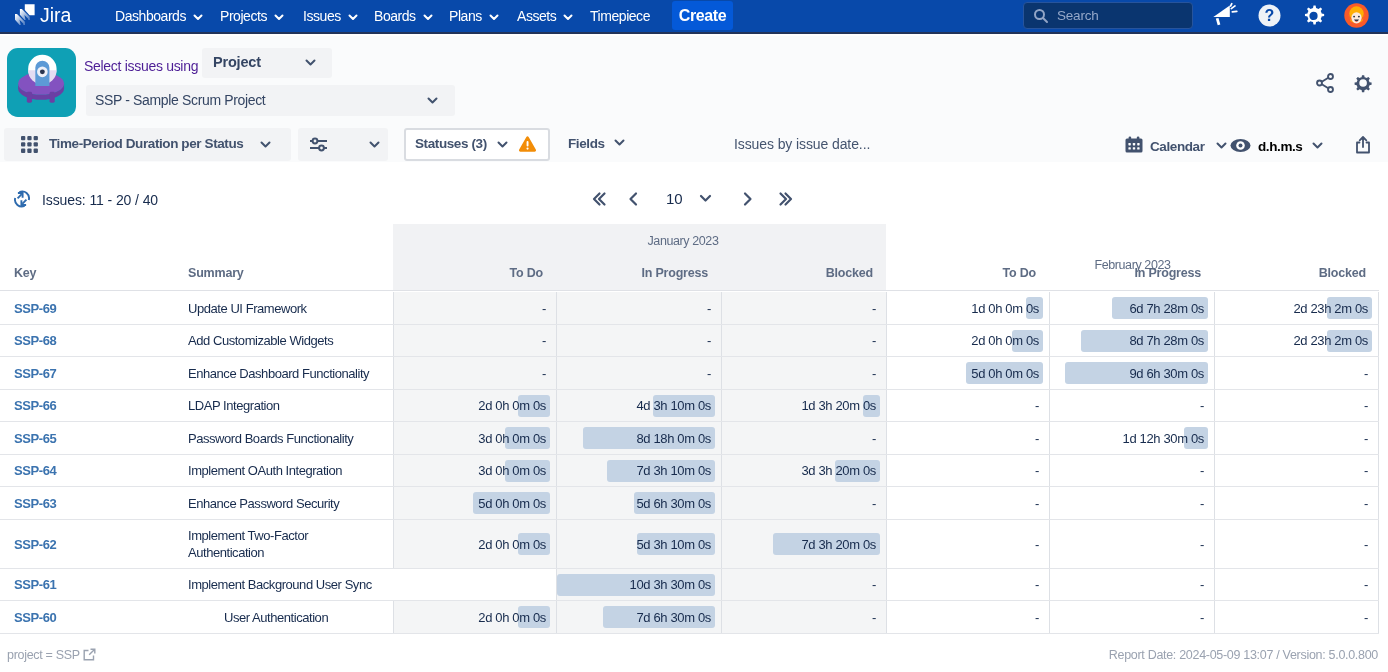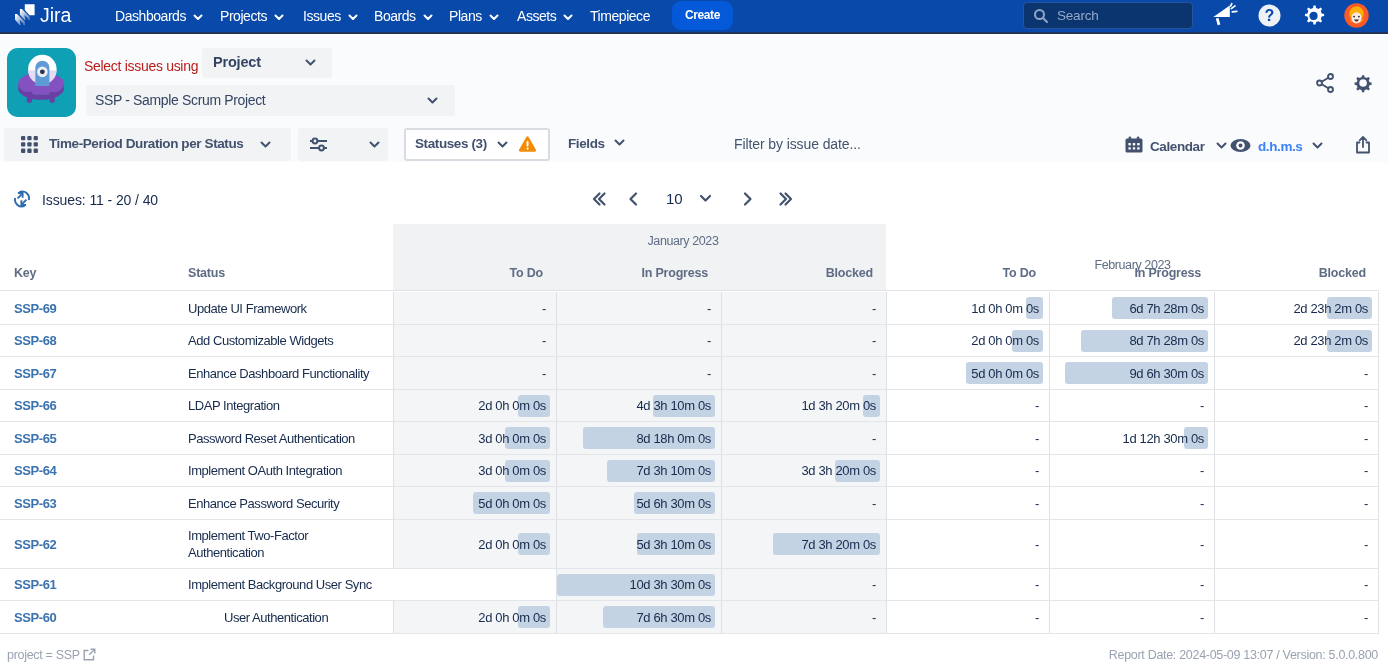--- a/index.html
+++ b/index.html
@@ -4,46 +4,46 @@
 <style>
 * { margin:0; padding:0; box-sizing:border-box; }
 html,body { width:1388px; height:672px; overflow:hidden; font-family:"Liberation Sans", sans-serif; background:#fff; }
 #page { position:relative; width:1388px; height:672px; background:#fff; }
 
 #nav { position:absolute; left:0; top:0; width:1388px; height:34px; background:#0849aa; border-bottom:2px solid #22345a; }
 .navitem { position:absolute; top:0; height:32px; line-height:32px; color:#fff; font-size:14px; font-weight:400; letter-spacing:-0.45px; white-space:nowrap; }
 .navitem svg { vertical-align:middle; margin-left:7px; }
 #logo { position:absolute; left:15px; top:3px; }
 #logotext { position:absolute; left:40px; top:4px; color:#fff; font-size:19.5px; font-weight:400; }
-#createbtn { position:absolute; left:672px; top:1px; width:61px; height:29px; background:#0459d8; border-radius:9px; color:#fff; font-size:12px; font-weight:700; letter-spacing:-0.4px; text-align:center; line-height:29px; }
+#createbtn { position:absolute; left:672px; top:1px; width:61px; height:29px; background:#0459d8; border-radius:3px; color:#fff; font-size:16px; font-weight:700; letter-spacing:-0.4px; text-align:center; line-height:29px; }
 #searchbox { position:absolute; left:1023px; top:2px; width:170px; height:27px; background:#0a356f; border:1px solid #27549c; border-radius:4px; }
 #searchbox .stext { position:absolute; left:33px; top:5px; font-size:13.5px; letter-spacing:-0.2px; color:#95a8c9; }
 
 #header { position:absolute; left:0; top:36px; width:1388px; height:92px; background:#fafbfc; }
 #avatar { position:absolute; left:7px; top:12px; }
-#sel-label { position:absolute; left:84px; top:22px; font-size:14px; letter-spacing:-0.3px; color:#b91c1c; }
+#sel-label { position:absolute; left:84px; top:22px; font-size:14px; letter-spacing:-0.3px; color:#4c1d95; }
 .ddl { position:absolute; background:#f2f3f5; border-radius:3px; color:#344563; font-size:14.5px; letter-spacing:-0.2px; }
 #ddl1 { left:202px; top:12px; width:130px; height:30px; }
 #ddl1 .dtext { position:absolute; left:11px; top:6px; font-weight:700; }
 #ddl1 svg { position:absolute; right:16px; top:11px; }
 #ddl2 { left:86px; top:49px; width:369px; height:31px; }
 #ddl2 .dtext { position:absolute; left:9px; top:7px; font-size:14px; letter-spacing:-0.35px; }
 #ddl2 svg { position:absolute; right:17px; top:12px; }
 #hdricons { position:absolute; left:1316px; top:37px; }
 
 #toolbar { position:absolute; left:0; top:128px; width:1388px; height:43px; background:#fafbfc; border-bottom:1px solid #e7e9ec; }
 .tbtn { position:absolute; top:0; height:33px; background:#f2f3f5; border-radius:3px; color:#42526e; font-size:13.5px; font-weight:700; letter-spacing:-0.4px; }
 #tb1 { left:4px; width:287px; }
 #tb2 { left:298px; width:90px; }
 #tb3 { position:absolute; left:404px; top:0; width:146px; height:33px; background:#fff; border:2px solid #d9dce1; border-radius:3px; color:#42526e; font-size:13.5px; font-weight:700; letter-spacing:-0.4px; }
 .tlabel { position:absolute; white-space:nowrap; }
 #fields { position:absolute; left:568px; top:8px; color:#42526e; font-size:13.5px; font-weight:700; letter-spacing:-0.4px; }
 #filterph { position:absolute; left:734px; top:8px; color:#44546f; font-size:14px; letter-spacing:-0.1px; font-weight:400; }
 #cal { position:absolute; left:1092px; top:8px; color:#42526e; font-size:13.5px; font-weight:700; letter-spacing:-0.4px;margin-left:33px; }
-#dhms { position:absolute; left:1230px; top:8px; color:#3b82f6; font-size:13.5px; font-weight:700; letter-spacing:-0.4px;text-align:right; }
+#dhms { position:absolute; left:1230px; top:8px; color:#000000; font-size:13.5px; font-weight:700; letter-spacing:-0.4px;text-align:right; }
 #exporticon { position:absolute; left:1355px; top:8px; }
 
 #pagerow { position:absolute; left:0; top:162px; width:1388px; height:62px; background:#fff; }
 #refresh { position:absolute; left:13px; top:28px; }
 #issuecount { position:absolute; left:42px; top:30px; font-size:14px; letter-spacing:-0.1px; color:#172b4d; }
 #pager { position:absolute; left:588px; top:28px; color:#42526e; }
 
 #tablearea { position:absolute; left:0; top:224px; width:1388px; height:409px; }
 #janblock { position:absolute; left:393px; top:0; width:493px; height:67px; background:#f1f2f4; }
 .mlabel { position:absolute; top:10px; text-align:center; font-size:12.5px; letter-spacing:-0.4px; color:#5e6c84; }
@@ -213,21 +213,21 @@
         </svg>
     <svg style="position:absolute;left:112px;top:6px;" width="19" height="17" viewBox="0 0 19 17">
       <path d="M8.2 1.2 a1.6 1.6 0 0 1 2.6 0 l7 12.2 a1.5 1.5 0 0 1-1.3 2.3 l-14 0 a1.5 1.5 0 0 1-1.3-2.3 Z" fill="#f28d08"></path>
       <rect x="8.6" y="5" width="1.9" height="5.5" rx="0.9" fill="#fff"></rect>
       <circle cx="9.55" cy="12.6" r="1.1" fill="#fff"></circle>
     </svg>
   </div>
   <div id="fields">Fields<svg style="margin-left:9px;vertical-align:1px;" width="11" height="8" viewBox="0 0 11 8">
           <path d="M1.5 1.5 L5.5 5.5 L9.5 1.5" stroke="#42526e" stroke-width="2" fill="none" stroke-linecap="round" stroke-linejoin="round"></path>
         </svg></div>
-  <div id="filterph">Filter by issue date...</div>
+  <div id="filterph">Issues by issue date...</div>
   <div id="cal"><svg style="margin-right:7px;vertical-align:-3px;" width="18" height="18" viewBox="0 0 18 18">
       <path fill="#42526e" d="M2 2.5 l14 0 a1.5 1.5 0 0 1 1.5 1.5 l0 11 a1.5 1.5 0 0 1-1.5 1.5 l-14 0 a1.5 1.5 0 0 1-1.5-1.5 l0-11 a1.5 1.5 0 0 1 1.5-1.5 Z"></path>
       <rect x="3.6" y="0.5" width="2.6" height="4" rx="1.2" fill="#42526e"></rect>
       <rect x="11.8" y="0.5" width="2.6" height="4" rx="1.2" fill="#42526e"></rect>
       <g fill="#fff">
             <rect x="3.4" y="7" width="2.4" height="2.4" rx="0.6"></rect>
             <rect x="7.8" y="7" width="2.4" height="2.4" rx="0.6"></rect>
             <rect x="12.2" y="7" width="2.4" height="2.4" rx="0.6"></rect>
             <rect x="3.4" y="11.2" width="2.4" height="2.4" rx="0.6"></rect>
             <rect x="7.8" y="11.2" width="2.4" height="2.4" rx="0.6"></rect>
@@ -274,21 +274,21 @@
     <text x="78" y="14" font-size="15" fill="#172b4d" font-family="Liberation Sans">10</text>
   </svg>
 </div>
 
 <div id="tablearea">
   <div id="janblock"></div>
   <div id="colheads">
     <div class="mlabel" style="left:393px; width:580px;">January 2023</div>
     <div class="mlabel" style="left:886px; width:493px;margin-top:24px;">February 2023</div>
     <div class="chead" style="left:14px;">Key</div>
-    <div class="chead" style="left:188px;">Status</div>
+    <div class="chead" style="left:188px;">Summary</div>
     <div class="chead r" style="left:393px; width:150px;">To Do</div>
     <div class="chead r" style="left:556px; width:152px;">In Progress</div>
     <div class="chead r" style="left:721px; width:152px;">Blocked</div>
     <div class="chead r" style="left:886px; width:150px;">To Do</div>
     <div class="chead r" style="left:1049px; width:152px;">In Progress</div>
     <div class="chead r" style="left:1214px; width:152px;">Blocked</div>
   </div>
   <div id="tbody">
         <div class="row" style="height:33px;">
           <div class="cell key vc" style="left:14px;">SSP-69</div>
@@ -393,21 +393,21 @@
           <div class="cell vcell " style="left:1049px; width:165px;">
             <div class="num">-</div>
           </div>
           <div class="cell vcell  last" style="left:1214px; width:165px;">
             <div class="num">-</div>
           </div>
         </div>
         <div class="row" style="height:33px;">
           <div class="cell key vc" style="left:14px;">SSP-65</div>
           <div class="cell summ" style="left:188px; display:flex; align-items:center;">
-            <div style="line-height:17px;">Password Reset Authentication</div>
+            <div style="line-height:17px;">Password Boards Functionality</div>
           </div>
           <div class="cell vcell jan" style="left:393px; width:163px;">
             <div class="bar" style="width:45px;"></div>
             <div class="num">3d 0h 0m 0s</div>
           </div>
           <div class="cell vcell jan" style="left:556px; width:165px;">
             <div class="bar" style="width:132px;"></div>
             <div class="num">8d 18h 0m 0s</div>
           </div>
           <div class="cell vcell jan" style="left:721px; width:165px;">

